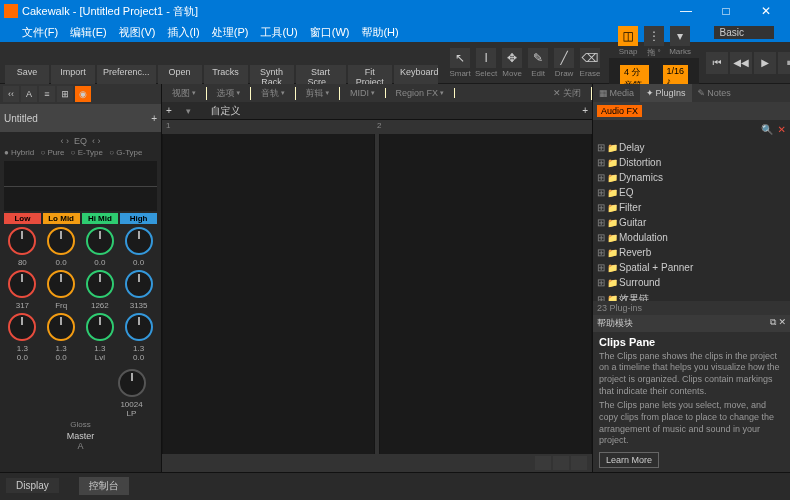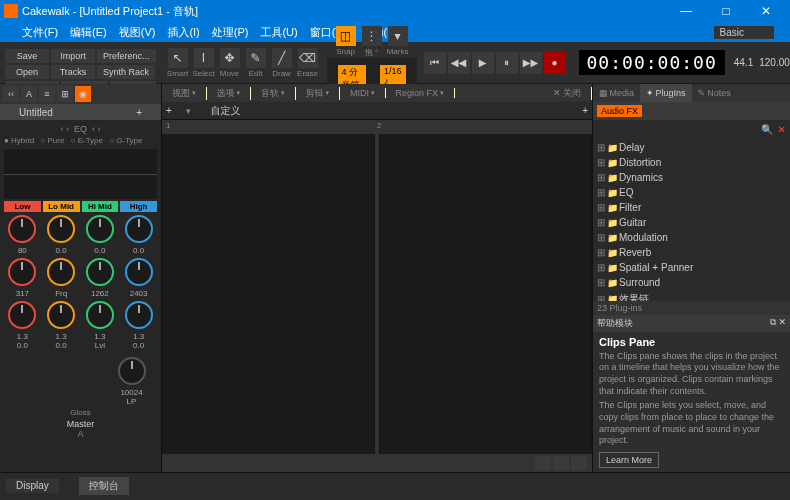--- a/index.html
+++ b/index.html
@@ -6,41 +6,41 @@
 body { width:790px; height:500px; background:#2a2a2a; color:#ccc; font-size:10px; overflow:hidden; }
 .titlebar { height:22px; background:#0078d7; color:#fff; display:flex; align-items:center; padding:0 4px; font-size:11px; }
 .titlebar .icon { width:14px; height:14px; background:#ff6a00; margin-right:4px; }
 .titlebar .title { flex:1; }
 .titlebar .wbtn { width:40px; text-align:center; font-size:12px; cursor:pointer; }
 .menubar { height:20px; background:#0078d7; color:#fff; display:flex; align-items:center; padding:0 16px; font-size:11px; }
 .menubar .mitem { padding:0 6px; cursor:pointer; }
 .menubar .spacer { flex:1; }
 .menubar .basic { background:#333; padding:1px 30px 1px 6px; color:#ccc; font-size:10px; }
 .toolbar { height:42px; background:#2e2e2e; display:flex; align-items:center; padding:2px 4px; border-bottom:1px solid #1a1a1a; }
-.btngroup { display:flex; flex-direction:column; margin-right:2px;margin-top:28px; }
+.btngroup { display:flex; margin-right:2px;margin-top:28px; }
 .btngroup .brow{ display:flex;}
 .tbtn { background:#3a3a3a; color:#ccc; padding:2px 6px; margin:1px; font-size:9px; cursor:pointer; min-width:44px; text-align:center; }
 .toolicons { display:flex; margin:0 6px; }
 .ticon { width:26px; display:flex; flex-direction:column; align-items:center; color:#888; font-size:8px; cursor:pointer; }
 .ticon .ti { width:20px; height:20px; background:#3a3a3a; margin-bottom:1px; display:flex; align-items:center; justify-content:center; color:#ccc; font-size:12px; }
 .ticon.active .ti { background:#ff9500; color:#000; }
 .subbar { background:#222; padding:0 4px; font-size:9px; display:flex; }
 .subbar span { background:#ff9500; color:#000; padding:1px 4px; margin:7px; }
 .transport { display:flex; align-items:center; margin:0 6px; }
 .transport .pb { width:22px; height:22px; background:#3a3a3a; margin:0 1px; display:flex; align-items:center; justify-content:center; cursor:pointer; font-size:10px; }
 .transport .pb.rec { background:#aa0000; }
 .timedisp { background:#000; color:#fff; font-family:monospace; font-size:18px; padding:2px 8px; margin:0 6px; letter-spacing:1px; }
 .tempo { display:flex; align-items:center; font-size:10px; }
 .tempo span { margin:0 3px; }
 .main { display:flex; height:388px; }
 .leftpanel { width:162px; background:#2a2a2a; border-right:1px solid #111; display:flex; flex-direction:column; }
 .lptop { height:20px; background:#333; display:flex; align-items:center; padding:0 2px; }
 .lptop .sq { width:16px; height:16px; background:#3a3a3a; margin:0 1px; cursor:pointer; display:flex; align-items:center; justify-content:center; font-size:9px;}
 .lptop .sq.on { background:#ff6a00; }
-.tracktab { height:16px; background:#444; display:flex; align-items:center; padding:0 19px; font-size:10px; }
+.tracktab { height:28px; background:#444; display:flex; align-items:center; padding:0 4px; font-size:10px; }
 .tracktab .plus { margin-left:auto; cursor:pointer; }
 .eqpanel { flex:1; background:#262626; padding:4px; overflow:hidden; }
 .eqmodes { font-size:8px; color:#888; padding:2px 0; }
 .eqmodes span { margin-right:4px; }
 .eqgraph { height:50px; background:#1a1a1a; margin:2px 0; position:relative; }
 .eqgraph::before { content:""; position:absolute; top:50%; left:0; right:0; height:1px; background:#444; }
 .eqbands { display:flex; gap:2px; }
 .band { flex:1; text-align:center; }
 .bandlabel { font-size:8px; padding:1px; color:#000; font-weight:bold; }
 .bandlabel.low { background:#e84c3d; }
@@ -254,21 +254,21 @@
             <div class="kval">1262</div>
             <div class="knob"></div>
             <div class="kval">1.3</div>
             <div class="kval">Lvl</div>
           </div>
           <div class="band high">
             <div class="bandlabel high">High</div>
             <div class="knob"></div>
             <div class="kval">0.0</div>
             <div class="knob"></div>
-            <div class="kval">2403</div>
+            <div class="kval">3135</div>
             <div class="knob"></div>
             <div class="kval">1.3</div>
             <div class="kval">0.0</div>
           </div>
         </div>
       <div class="hplp">
         <div class="col" style="flex:2"></div>
         <div class="col">
             <div class="knob"></div>
             <div class="kval">10024</div>

